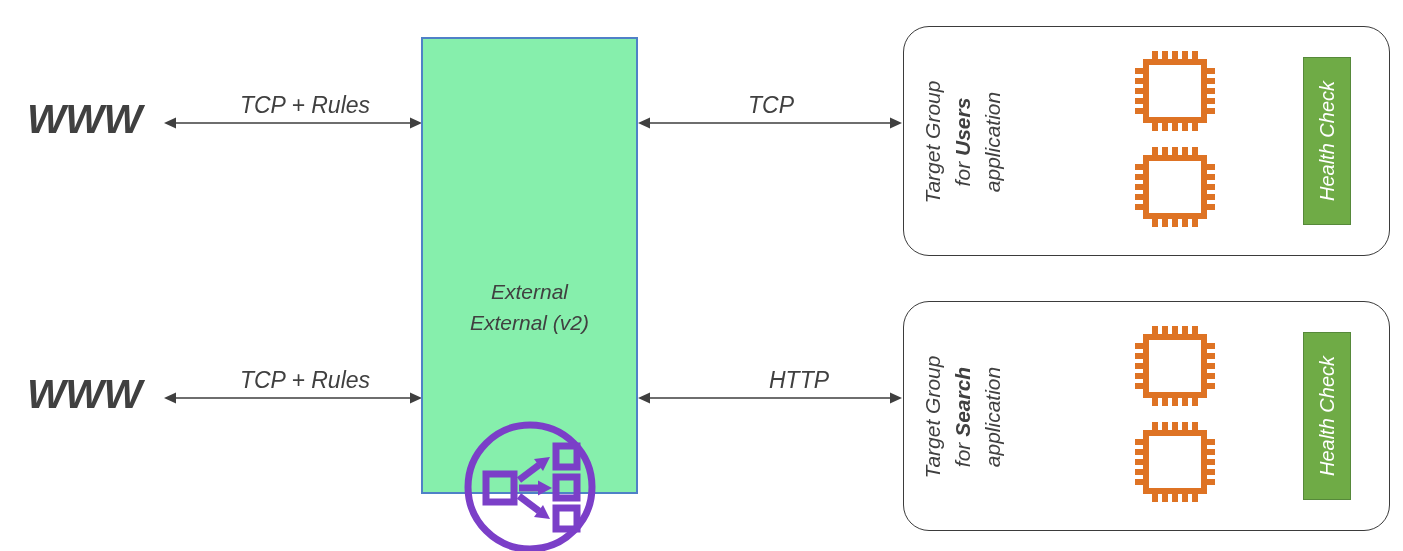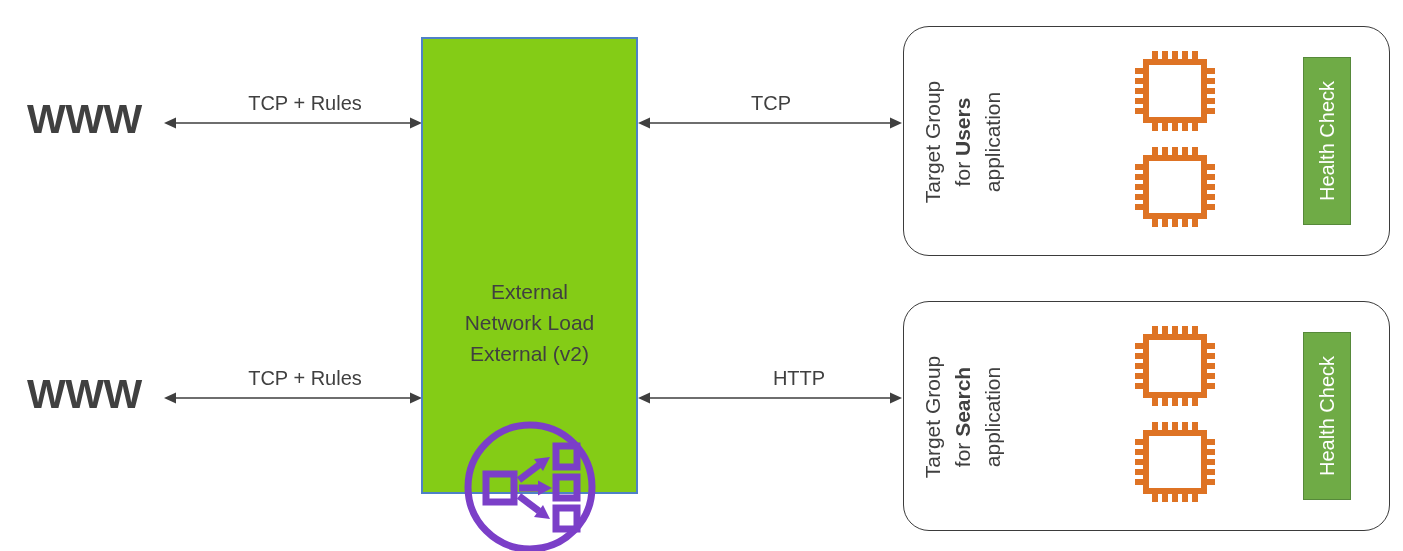--- a/index.html
+++ b/index.html
@@ -11,20 +11,21 @@
   body {
     font-family: "Liberation Sans", sans-serif;
     color: #404040;
   }
   #diagram {
     position: relative;
     width: 1403px;
     height: 551px;
     background: #ffffff;
     overflow: hidden;
+    font-style: italic;
   }
 
   
   .www-label {
     position: absolute;
     font-family: "Liberation Sans", sans-serif;
     font-weight: bold;
     font-size: 41px;
     letter-spacing: -0.5px;
     color: #404040;
@@ -43,36 +44,36 @@
     stroke: #6e6e6e;
     stroke-width: 1.8;
     fill: none;
   }
   .arrow-head {
     fill: #3f3f3f;
   }
   .arrow-label {
     position: absolute;
     font-family: "Liberation Sans", sans-serif;
-    font-size: 20px;
+    font-size: 23px;
     color: #404040;
     white-space: nowrap;
     text-align: center;
   }
 
   
   .lb-box {
     position: absolute;
     left: 421px;
     top: 37px;
     width: 217px;
     height: 457px;
     box-sizing: border-box;
     border: 2px solid #4f81c7;
-    background: #84cc16;
+    background: #86efac;
   }
   .lb-text {
     position: absolute;
     left: 0;
     right: 0;
     top: 237px;
     text-align: center;
     font-family: "Liberation Sans", sans-serif;
     font-size: 21px;
     line-height: 31px;
@@ -173,21 +174,20 @@
   <div class="arrow-label" style="left:190px; top:367px; width:230px;">TCP + Rules</div>
   <svg class="arrow-svg" style="left:164px; top:387px;" width="260" height="22">
     <line class="arrow-line" x1="10" y1="11" x2="248" y2="11"></line>
     <polygon class="arrow-head" points="0,11 12,5.5 12,16.5"></polygon>
     <polygon class="arrow-head" points="258,11 246,5.5 246,16.5"></polygon>
   </svg>
 
   <div class="lb-box">
     <div class="lb-text">
       <div>External</div>
-      <div>Network Load</div>
       <div>External (v2)</div>
     </div>
 
     <div class="lb-icon-wrap">
       <svg width="142" height="142" viewBox="0 0 142 142">
         <circle cx="71" cy="71" r="62" fill="none" stroke="#7b3fc8" stroke-width="7"></circle>
 
         <rect x="27" y="58" width="28" height="28" fill="none" stroke="#7b3fc8" stroke-width="7"></rect>
 
         <line x1="60" y1="72" x2="83" y2="72" stroke="#7b3fc8" stroke-width="7"></line>

